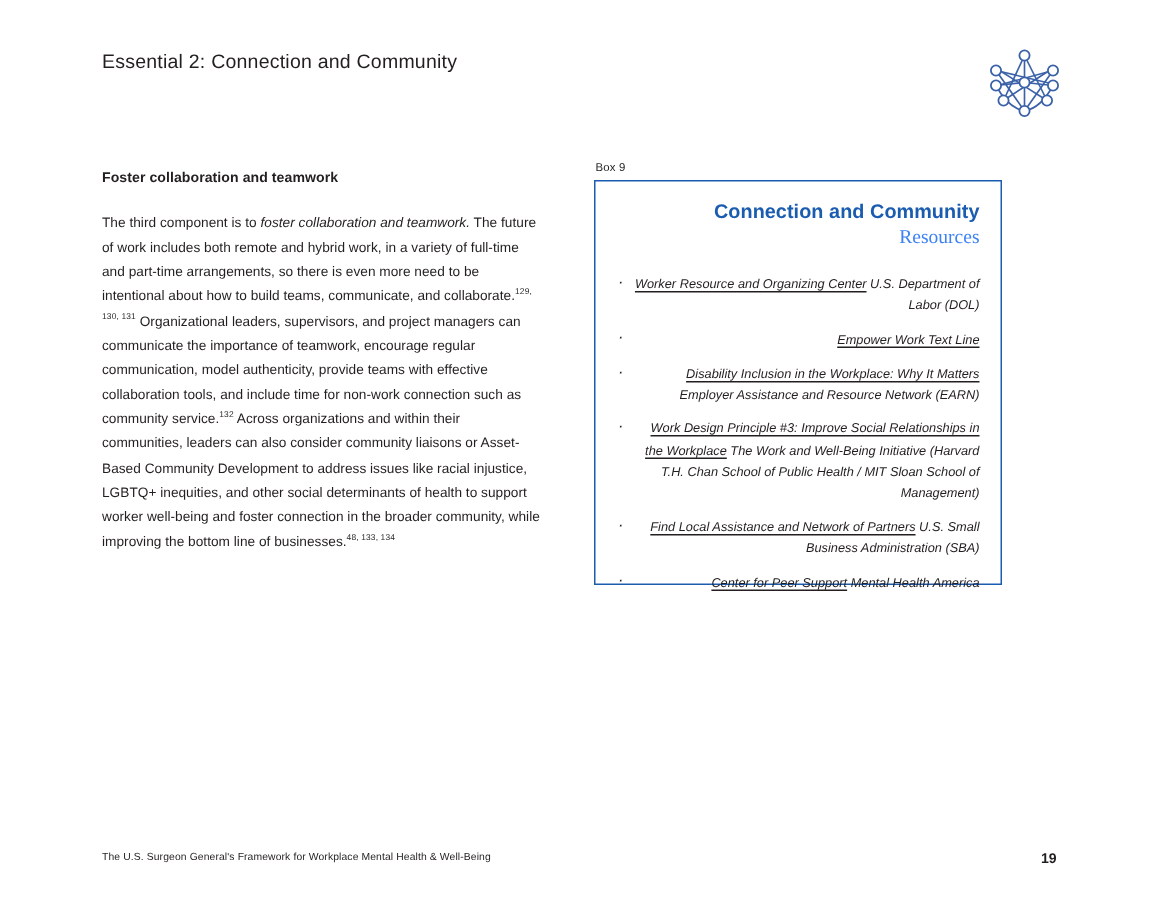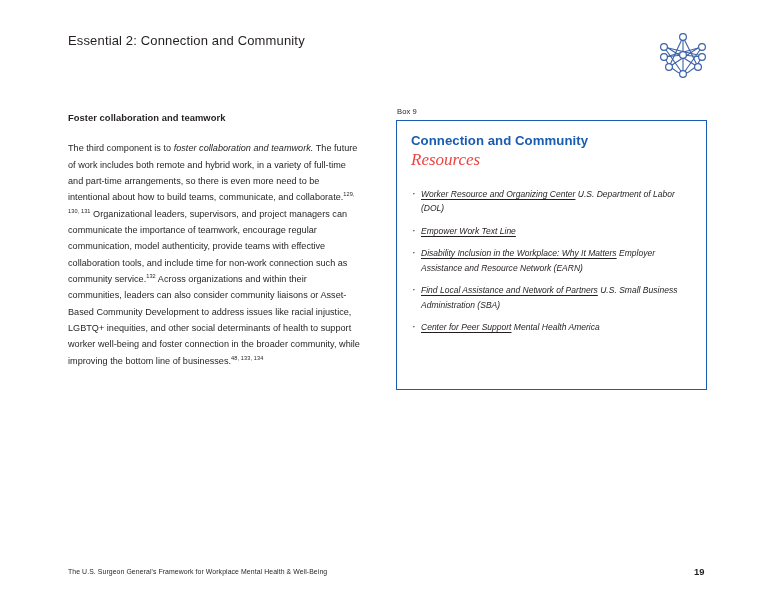--- a/index.html
+++ b/index.html
@@ -75,42 +75,42 @@
     left: 397px;
     top: 107px;
     font-size: 7.6px;
     color: #231f20;
     letter-spacing: 0.1px;
   }
   .box {
     position: absolute;
     left: 396px;
     top: 120px;
-    width: 311px;
+    width: 272px;
     height: 270px;
     border: 1.6px solid #1a5cb0;
     box-sizing: border-box;
     background: #ffffff;
+    text-align: right;
   }
   .box-inner {
     padding: 12px 14px 0 14px;
   }
   .box-title {
     font-size: 13.2px;
     font-weight: bold;
     color: #1a5cb0;
     letter-spacing: 0.05px;
     line-height: 1.22;
     margin: 0;
   }
   .box-subtitle {
     font-family: "Liberation Serif", serif;
-    font-style: italic;
-    font-size: 17px;
-    color: #ef4444;
+    font-size: 13px;
+    color: #3b82f6;
     line-height: 1.22;
     margin: 1px 0 0 0;
   }
   .res-list {
     list-style: none;
     margin: 16px 0 0 0;
     padding: 0;
     font-style: italic;
   }
   .res-item {
@@ -204,20 +204,21 @@
 <div class="box-label">Box 9</div>
 
 <div class="box">
   <div class="box-inner">
     <div class="box-title">Connection and Community</div>
     <div class="box-subtitle">Resources</div>
     <ul class="res-list">
       <li class="res-item"><span class="lnk">Worker Resource and Organizing Center</span><span class="org"> U.S. Department of Labor (DOL)</span></li>
       <li class="res-item"><span class="lnk">Empower Work Text Line</span><span class="org"></span></li>
       <li class="res-item"><span class="lnk">Disability Inclusion in the Workplace: Why It Matters</span><span class="org"> Employer Assistance and Resource Network (EARN)</span></li>
+      <li class="res-item"><span class="lnk">Work Design Principle #3: Improve Social Relationships in the Workplace</span><span class="org"> The Work and Well-Being Initiative (Harvard T.H. Chan School of Public Health / MIT Sloan School of Management)</span></li>
       <li class="res-item"><span class="lnk">Find Local Assistance and Network of Partners</span><span class="org"> U.S. Small Business Administration (SBA)</span></li>
       <li class="res-item"><span class="lnk">Center for Peer Support</span><span class="org"> Mental Health America</span></li>
     </ul>
   </div>
 </div>
 
 <div class="footer-text">The U.S. Surgeon General's Framework for Workplace Mental Health &amp; Well-Being</div>
 <div class="footer-page">19</div>
 
 </body></html>

